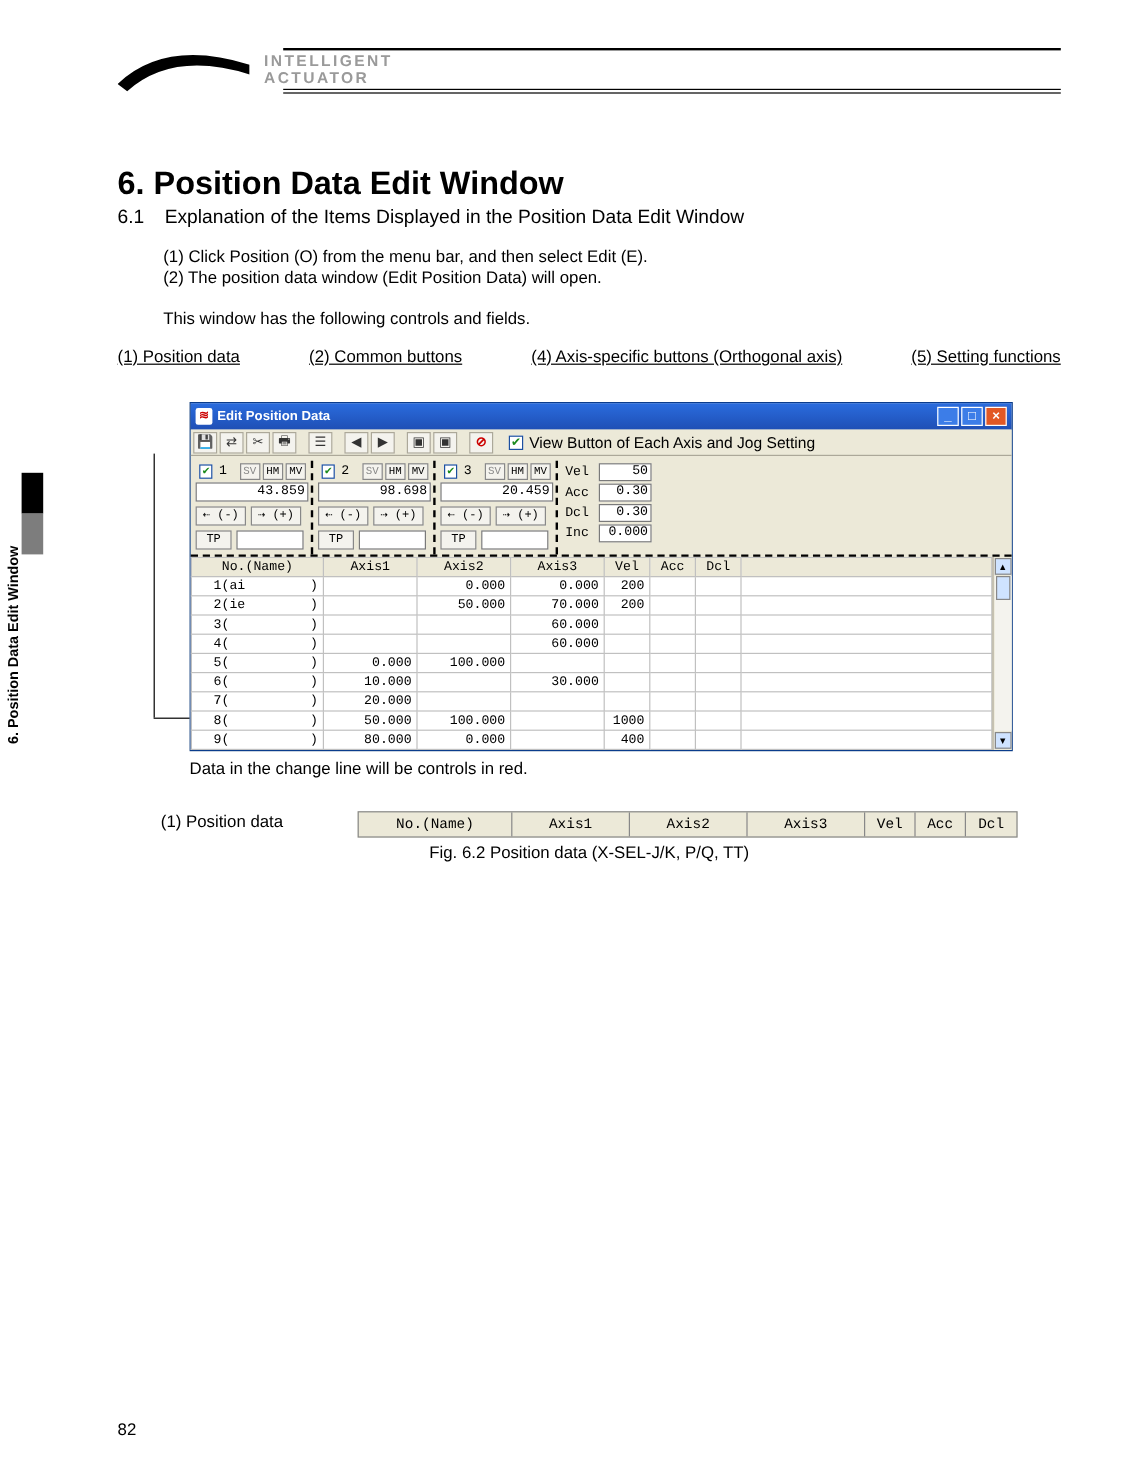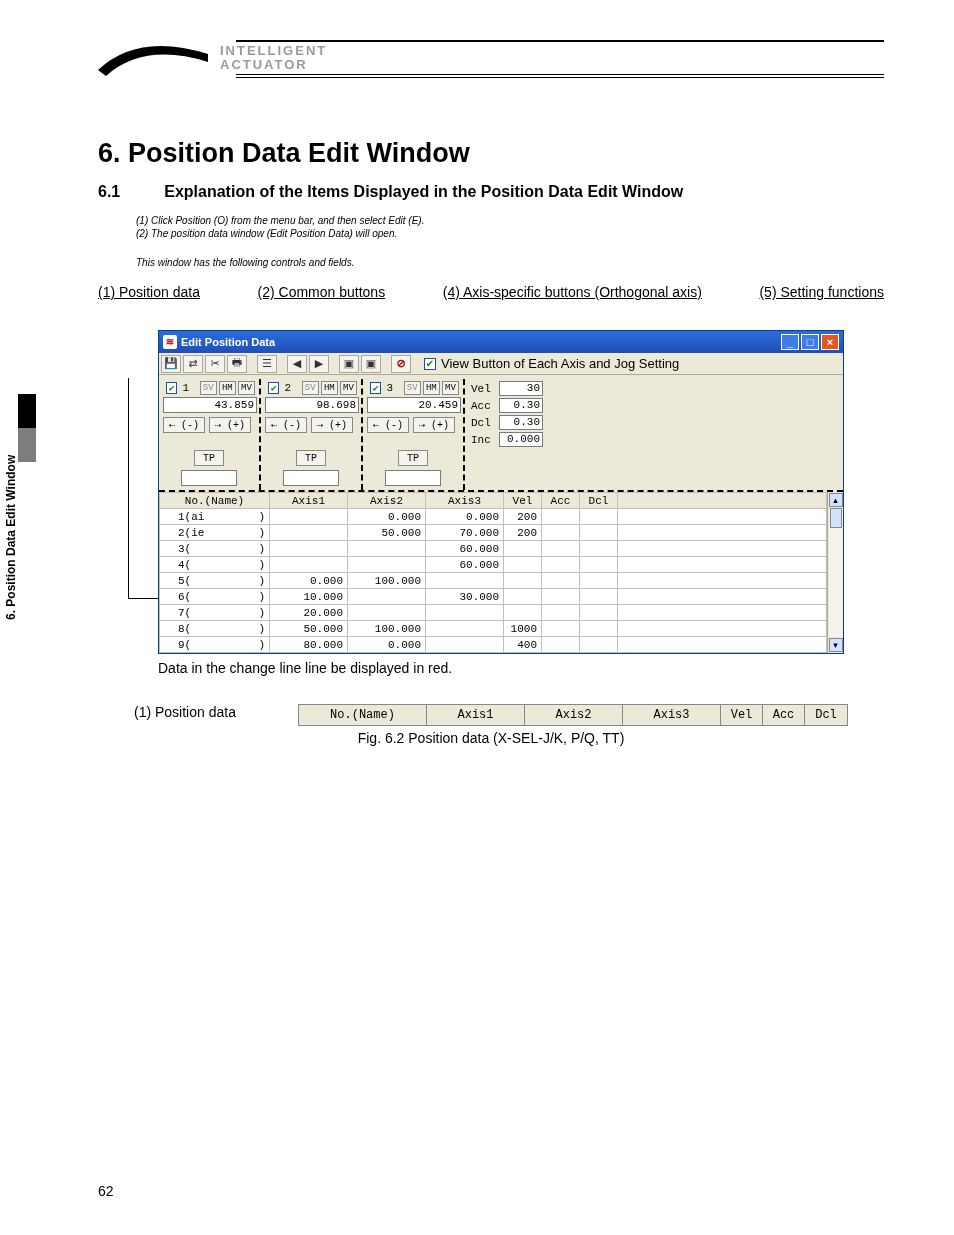--- a/index.html
+++ b/index.html
@@ -49,26 +49,26 @@
     margin-left: 138px;
     margin-top: -4px;
   }
   h2.section-title {
     font-size: 27px;
     font-weight: bold;
     margin-top: 60px;
   }
   h3.subsection {
     font-size: 16px;
-    font-weight: bold;
-    margin-top: 14px;
+    font-weight: normal;
+    margin-top: 4px;
     display: flex;
-    gap: 44px;
-  }
-  .body-text { font-size: 10px; margin-top: 14px; margin-left: 38px; font-style: italic; }
+    gap: 17px;
+  }
+  .body-text { font-size: 14px; margin-top: 14px; margin-left: 38px; }
   .body-text div { margin-bottom: 2px; }
   .label-row {
     display: flex;
     font-size: 14px;
     margin-top: 16px;
     justify-content: space-between;
   }
   .label-row span { text-decoration: underline; }
   
   .leader { position: absolute; background: #000; }
@@ -149,21 +149,21 @@
   .axis-top { display:flex;align-items:center;gap:2px;font-family:"Courier New",monospace;font-size:11px;}
   .axis-top .num { width:16px;text-align:left;}
   .mini { width:18px;height:14px;border:1px solid #888;background:#f4f3ee;font-size:9px;display:inline-flex;align-items:center;justify-content:center;font-family:"Courier New",monospace;}
   .sv { color:#888; }
   .pos-field {
     width:94px;height:16px;border:1px solid #7a7a7a;background:#fff;
     font-family:"Courier New",monospace;font-size:11px;text-align:right;padding-right:2px;line-height:14px;margin-top:2px;
   }
   .jog-row { display:flex;gap:4px;margin-top:4px;align-items:center;}
   .jog { width:42px;height:16px;border:1px solid #888;background:#f4f3ee;font-family:"Courier New",monospace;font-size:10px;display:flex;align-items:center;justify-content:center;}
-  .tp-row { display:flex;gap:4px;margin-top:17px;align-items:center;flex-direction:column;}
+  .tp-row { display:flex;gap:4px;margin-top:4px;align-items:center;}
   .tp-btn { width:30px;height:16px;border:1px solid #888;background:#f4f3ee;font-family:"Courier New",monospace;font-size:10px;display:flex;align-items:center;justify-content:center;}
   .tp-in { width:56px;height:16px;border:1px solid #7a7a7a;background:#fff;}
   .jog-settings {
     padding:2px 2px 4px 4px;
     font-family:"Courier New",monospace;font-size:11px;
   }
   .jrow { display:flex;align-items:center;gap:4px;margin-bottom:2px;}
   .jrow .lab { width:24px; }
   .jrow .val { width:44px;height:15px;border:1px solid #7a7a7a;background:#fff;text-align:right;padding-right:2px;line-height:13px;}
   
@@ -357,21 +357,21 @@
             <span class="jog">⇢ (+)</span>
           </div>
           <div class="tp-row">
             <span class="tp-btn">TP</span>
             <span class="tp-in"></span>
           </div>
         </div>
         <div class="jog-settings">
           <div class="jrow">
               <span class="lab">Vel</span>
-              <span class="val">30</span>
+              <span class="val">50</span>
             </div>
           <div class="jrow">
               <span class="lab">Acc</span>
               <span class="val">0.30</span>
             </div>
           <div class="jrow">
               <span class="lab">Dcl</span>
               <span class="val">0.30</span>
             </div>
           <div class="jrow">
@@ -492,32 +492,32 @@
           <div class="sb-btn">▴</div>
           <div class="sb-track">
               <div class="sb-thumb"></div>
             </div>
           <div class="sb-btn">▾</div>
         </div>
       </div>
     </div>
   </div>
 
-  <div class="caption">Data in the change line line be displayed in red.</div>
+  <div class="caption">Data in the change line will be controls in red.</div>
 
   <div class="header-strip-row">
     <div class="lead">(1)   Position data</div>
     <div class="header-strip">
       <div class="hs-name">No.(Name)</div>
       <div class="hs-axis">Axis1</div>
       <div class="hs-axis">Axis2</div>
       <div class="hs-axis">Axis3</div>
       <div class="hs-sm">Vel</div>
       <div class="hs-sm">Acc</div>
       <div class="hs-sm">Dcl</div>
     </div>
   </div>
 
   <div class="caption center" style="margin-top:4px">Fig. 6.2 Position data (X-SEL-J/K, P/Q, TT)</div>
 
 </div>
 
-<div class="page-num">62</div>
+<div class="page-num">82</div>
 
 </body></html>

